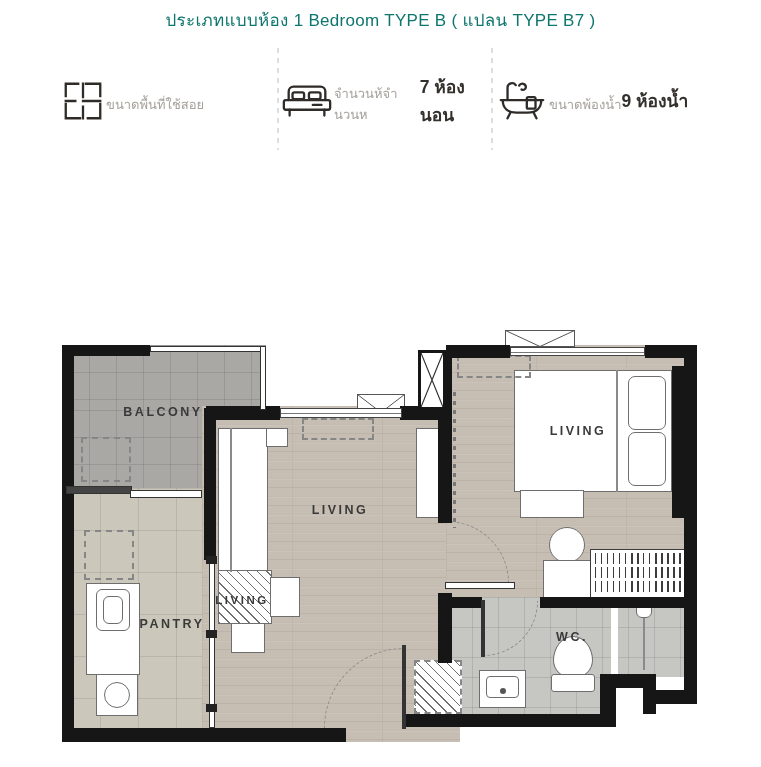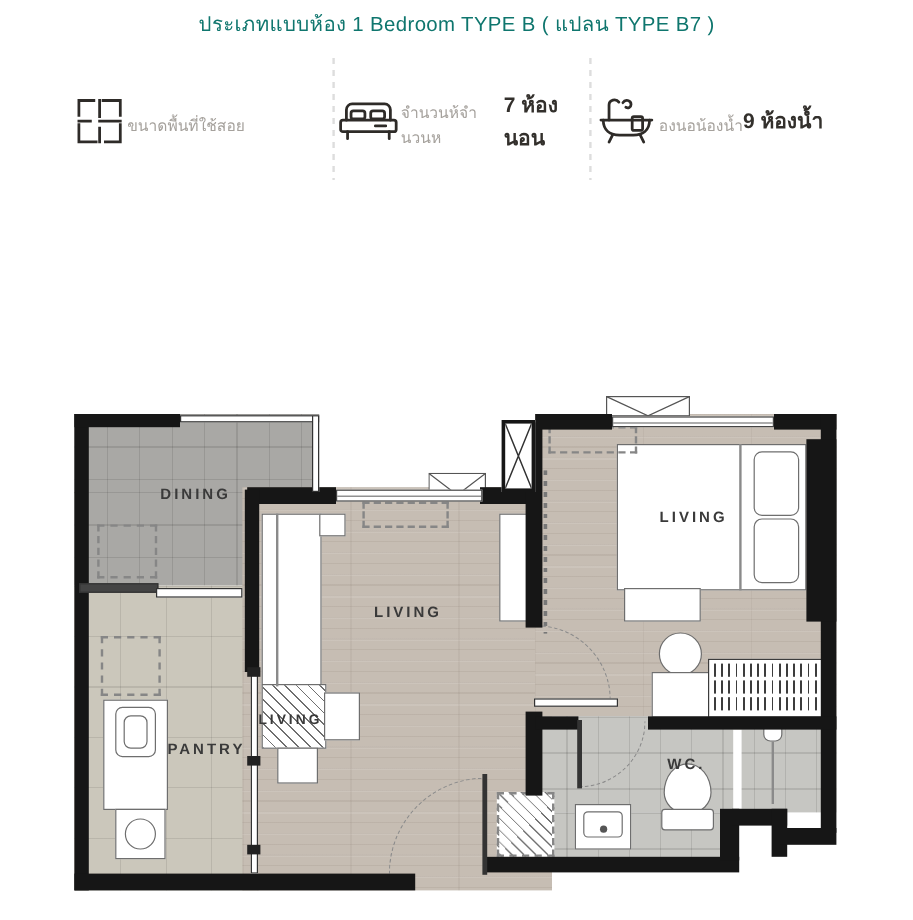--- a/index.html
+++ b/index.html
@@ -82,21 +82,21 @@
     <div class="stat-icon">
       <svg width="54" height="46" viewBox="0 0 56 46" fill="none" stroke="#2e2b28" stroke-width="2.4" stroke-linecap="round" stroke-linejoin="round">
         <path d="M13 22 V9 c0-4.5 6-6 8.5-2.5"></path>
         <path d="M25 7 c2-3.5 7-2 7 1.5 c0 2.5-2.5 3.5-4.5 2.5"></path>
         <path d="M6 22 H50"></path>
         <path d="M8 22 c0 9 6 13 14 13 h12 c8 0 14-4 14-13"></path>
         <path d="M16 35 l-3 6 M40 35 l3 6"></path>
         <rect x="33" y="19" width="9" height="12" rx="1.5"></rect>
       </svg>
     </div>
-    <div class="stat-label">องนอน้องน้ำ</div>
+    <div class="stat-label">ขนาดพ้องน้ำ</div>
     <div class="stat-value">9 ห้องน้ำ</div>
   </div>
 
   <div class="abs vdivider" style="left:277px;"></div>
   <div class="abs vdivider" style="left:491px;"></div>
 
   <div class="abs" style="left:0;top:0;width:761px;height:767px;">
 
     <div class="abs tile-balcony" style="left:62px;top:345px;width:204px;height:66px;"></div>
     <div class="abs tile-balcony" style="left:62px;top:410px;width:148px;height:78px;"></div>
@@ -204,20 +204,20 @@
     <div class="abs furn" style="left:551px;top:674px;width:44px;height:18px;border-radius:3px;"></div>
     <div class="abs furn" style="left:479px;top:670px;width:47px;height:38px;"></div>
     <div class="abs furn" style="left:486px;top:676px;width:33px;height:22px;border-radius:4px;"></div>
     <div class="abs" style="left:500px;top:688px;width:6px;height:6px;border-radius:50%;background:#555;z-index:22;"></div>
     <div class="abs" style="left:611px;top:608px;width:7px;height:66px;background:#fff;z-index:21;"></div>
     <div class="abs furn" style="left:636px;top:605px;width:16px;height:13px;border-radius:3px 3px 6px 6px;"></div>
     <div class="abs" style="left:643px;top:618px;width:1.5px;height:52px;background:#8a8a8a;z-index:21;"></div>
 
     <div class="abs dashed hatch" style="left:414px;top:660px;width:48px;height:54px;"></div>
 
-    <div class="abs room-label" style="left:163px;top:412px;">DINING</div>
+    <div class="abs room-label" style="left:163px;top:412px;">BALCONY</div>
     <div class="abs room-label" style="left:340px;top:510px;">LIVING</div>
     <div class="abs room-label" style="left:242px;top:600px;font-size:11.5px;">LIVING</div>
     <div class="abs room-label" style="left:172px;top:624px;">PANTRY</div>
     <div class="abs room-label" style="left:578px;top:431px;">LIVING</div>
     <div class="abs room-label" style="left:572px;top:637px;">WC.</div>
   </div>
 </div>
 
 </body></html>

